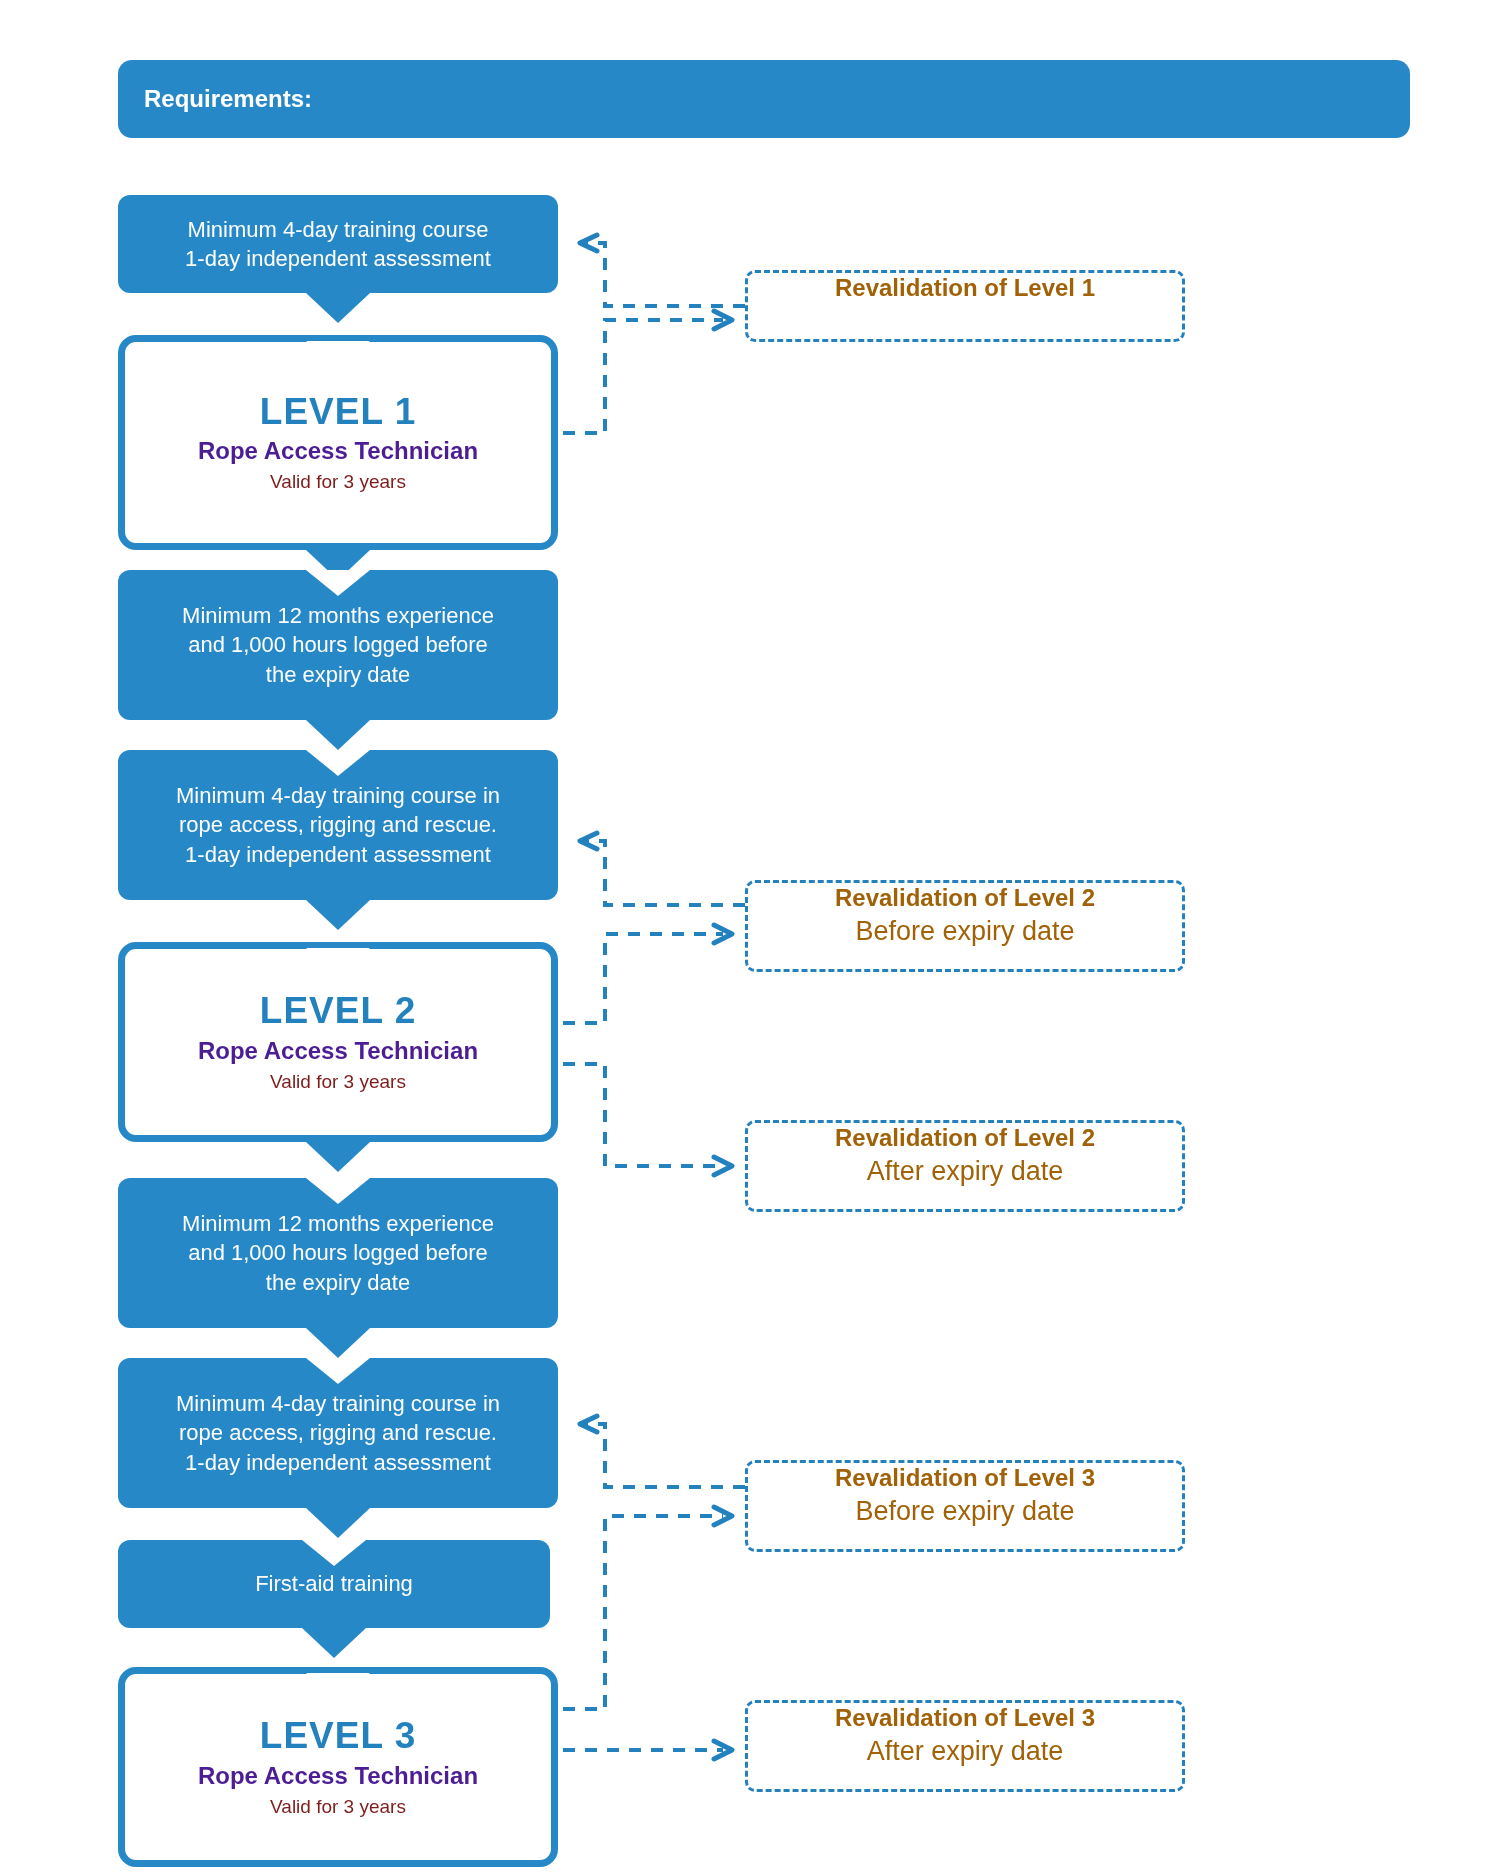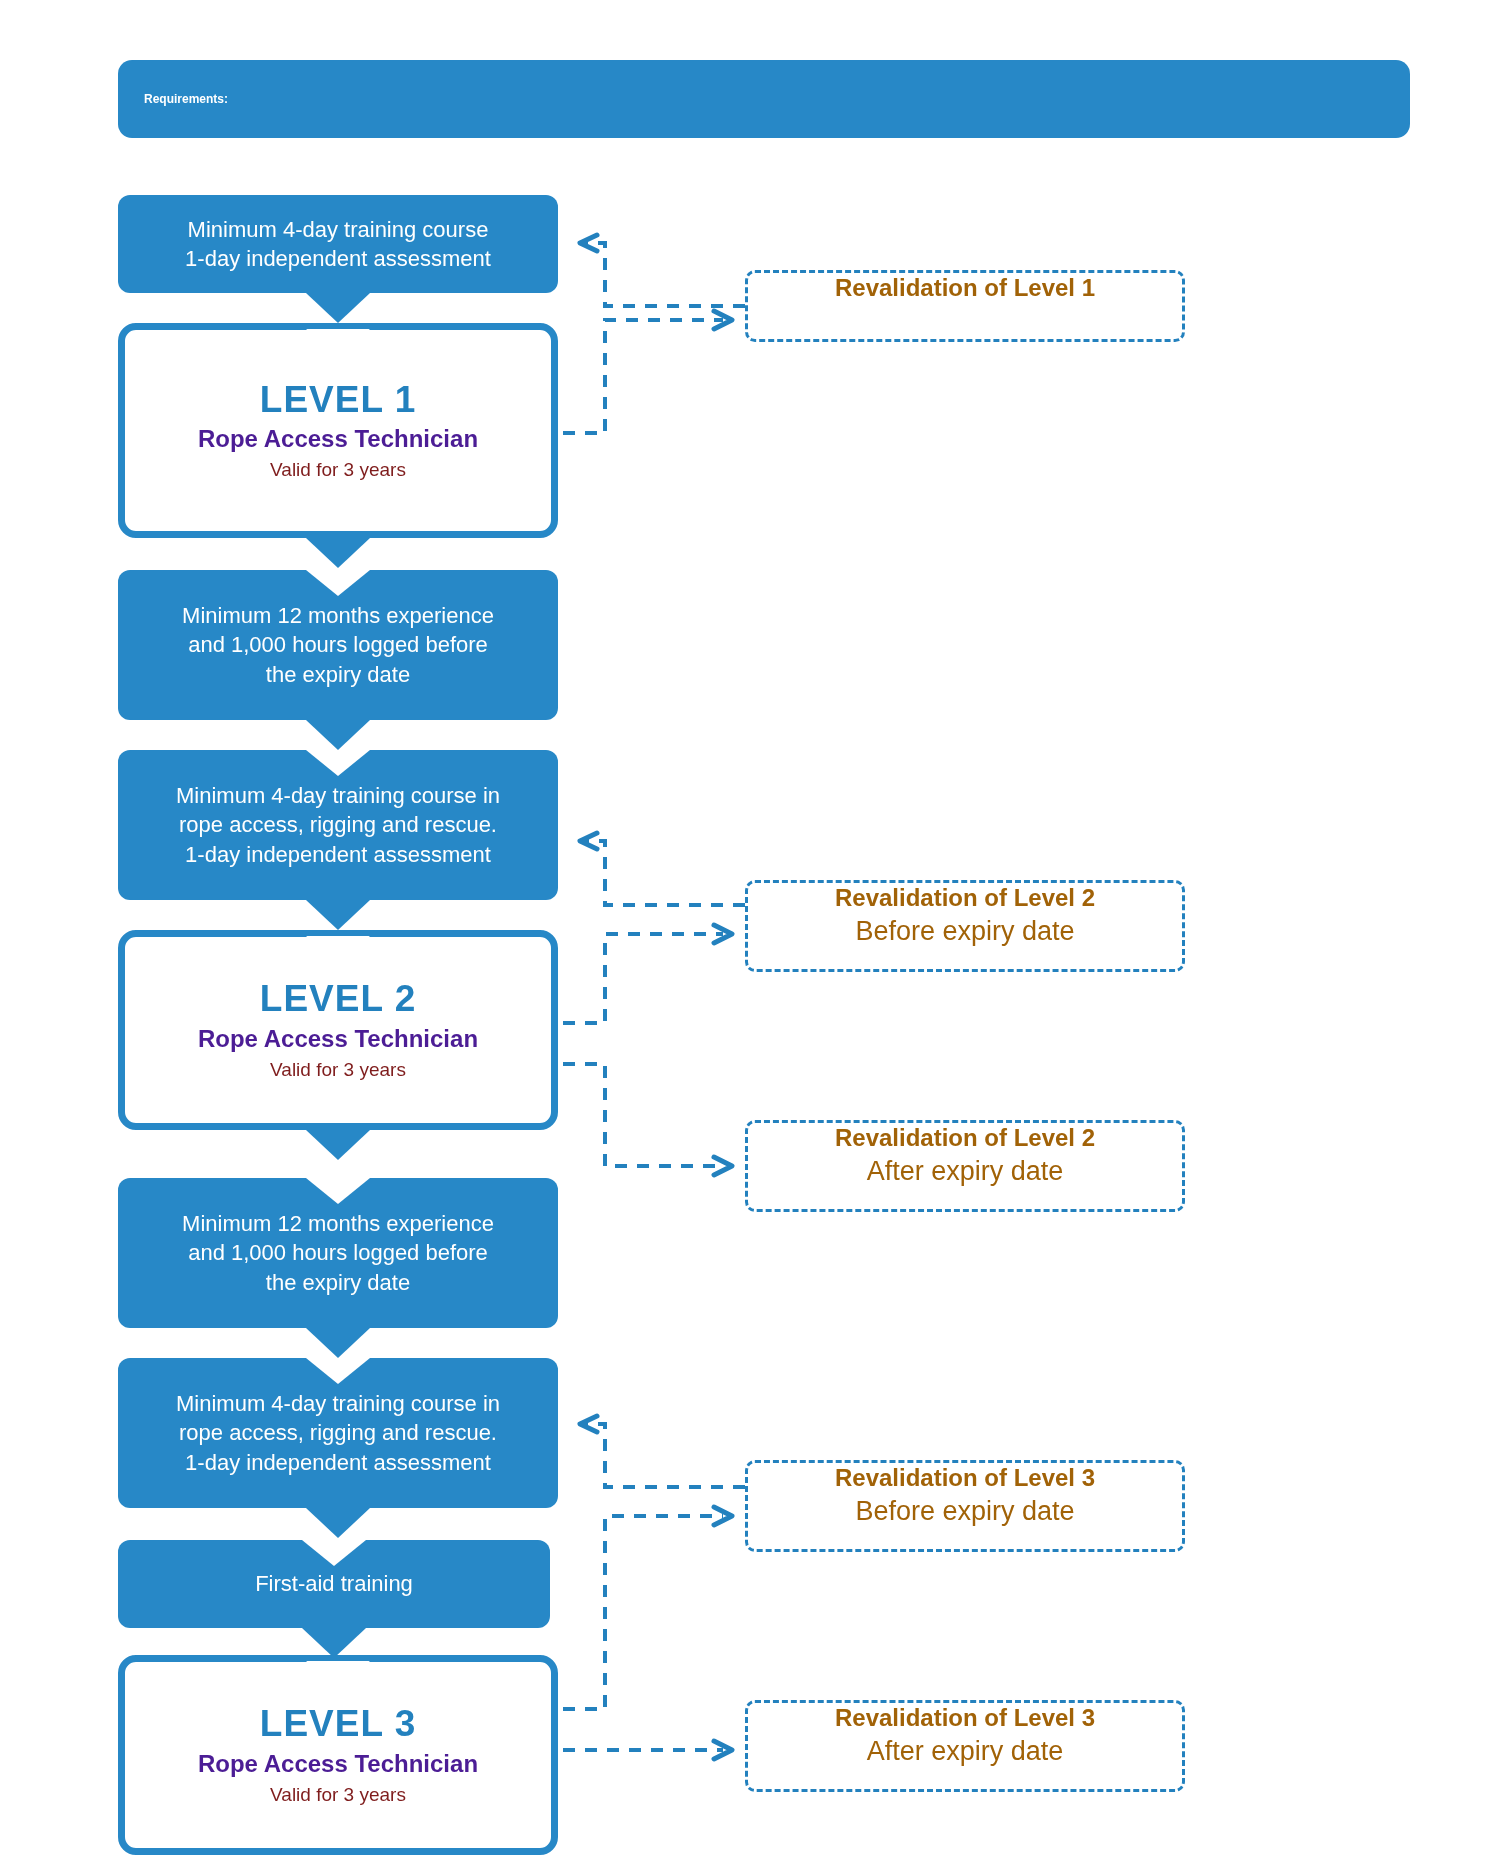--- a/index.html
+++ b/index.html
@@ -67,20 +67,21 @@
     background: #ffffff;
     border: 7px solid #2788c7;
     border-radius: 18px;
     box-sizing: border-box;
     display: flex;
     flex-direction: column;
     align-items: center;
     justify-content: center;
     text-align: center;
     color: #2381be;
+    margin-top: 12px;
   }
   .level .lv-title {
     font-size: 37px;
     font-weight: bold;
     letter-spacing: 1px;
     color: #2381be;
     line-height: 1.15;
   }
   .level .lv-sub {
     font-size: 24px;
@@ -125,21 +126,21 @@
   
   .banner {
     position: absolute;
     background: #2788c7;
     border-radius: 14px;
     color: #ffffff;
     display: flex;
     align-items: center;
     box-sizing: border-box;
     padding: 0 26px;
-    font-size: 12px;
+    font-size: 24px;
   }
 
   
   svg.links {
     position: absolute;
     left: 0;
     top: 0;
     width: 1500px;
     height: 1873px;
     pointer-events: none;

